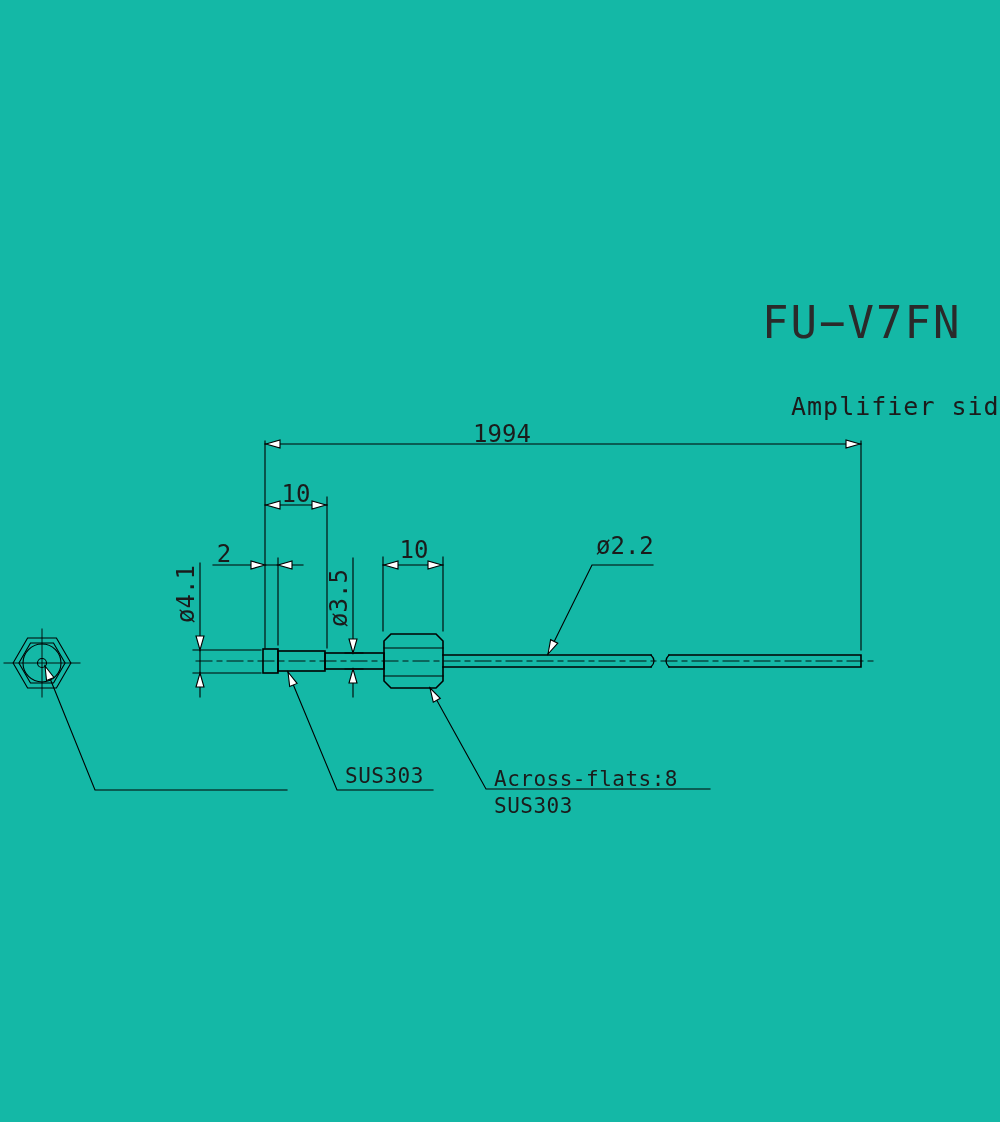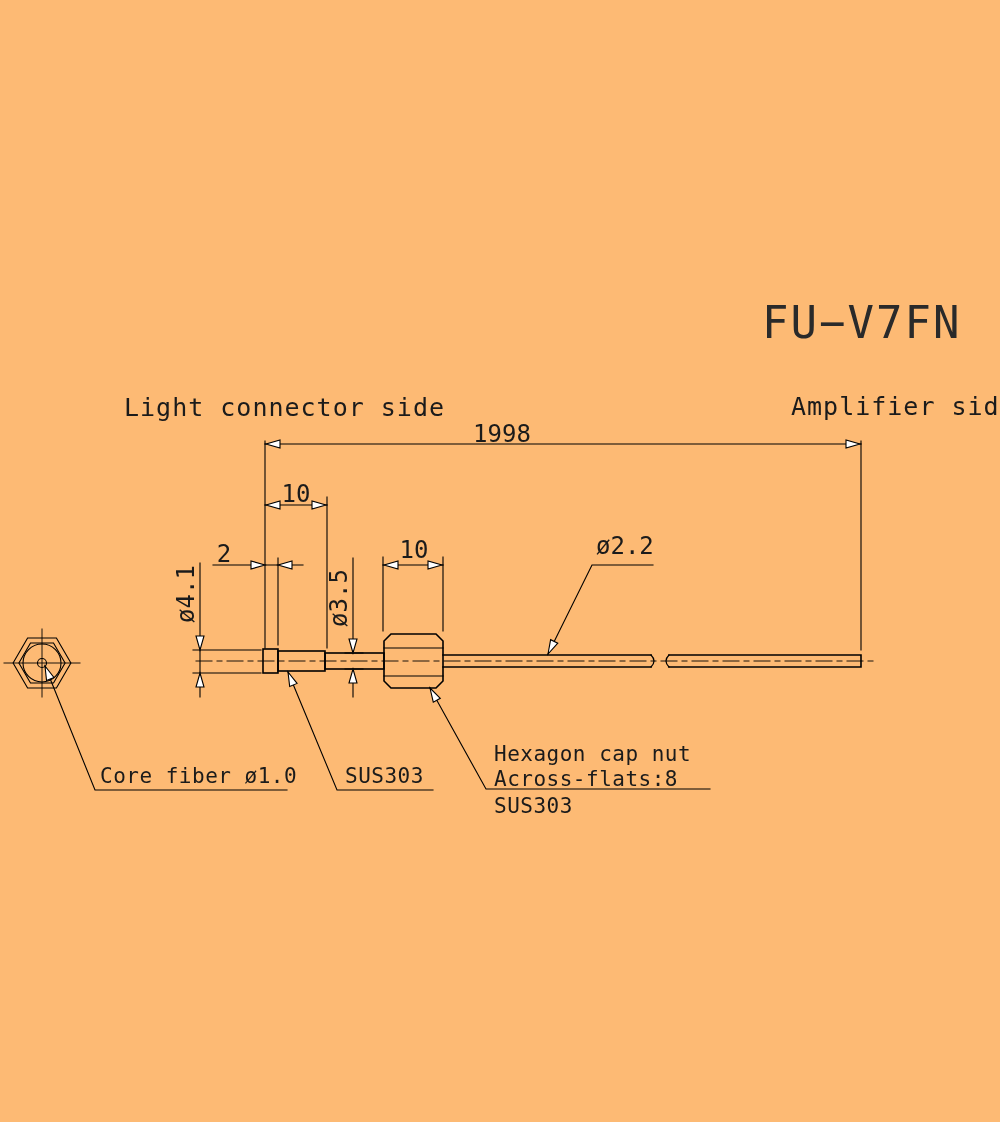--- a/index.html
+++ b/index.html
@@ -1,19 +1,19 @@
 <!DOCTYPE html>
 <html><head>
 <meta charset="utf-8">
 <style>
   html,body{margin:0;padding:0;background:#ffffff;}
   #canvas{
     position:relative;
     width:1000px;height:1122px;
-    background:#fdba74;
+    background:#14b8a6;
     font-family:"DejaVu Sans Mono", monospace;
     color:#1b1b1b;
     overflow:hidden;
   }
   #drawing-svg{position:absolute;left:0;top:0;}
   .txt{position:absolute;white-space:pre;color:#1b1b1b;}
   .title{font-size:44px;letter-spacing:2px;color:#2a2a2a;}
   .side-label{font-size:25px;letter-spacing:1px;}
   .dim{font-size:24px;letter-spacing:0px;}
   .dim-c{transform:translateX(-50%);}
@@ -155,41 +155,38 @@
         <g transform="translate(430,688) rotate(61)">
             <path d="M0,0 L14,-4 L14,4 Z" fill="#fff"></path>
           </g>
       </g>
 
     </g>
   </svg>
 
   <div class="txt title" style="left:762px;top:297px;">FU−V7FN</div>
 
-  <div class="txt side-label" style="left:124px;top:393px;">Light connector side</div>
 
   <div class="txt side-label" style="left:791px;top:392px;">Amplifier side</div>
 
-  <div class="txt dim dim-c" style="left:502px;top:420px;">1998</div>
+  <div class="txt dim dim-c" style="left:502px;top:420px;">1994</div>
 
   <div class="txt dim dim-c" style="left:296px;top:480px;">10</div>
 
   <div class="txt dim dim-c" style="left:224px;top:540px;">2</div>
 
   <div class="txt dim dim-c" style="left:414px;top:536px;">10</div>
 
   <div class="txt dim dim-rot" style="left:186px;top:594px;">ø4.1</div>
 
   <div class="txt dim dim-rot" style="left:339px;top:598px;">ø3.5</div>
 
   <div class="txt dim" style="left:596px;top:532px;">ø2.2</div>
 
-  <div class="txt callout" style="left:100px;top:764px;">Core fiber ø1.0</div>
 
   <div class="txt callout" style="left:345px;top:764px;">SUS303</div>
 
-  <div class="txt callout" style="left:494px;top:742px;">Hexagon cap nut</div>
 
   <div class="txt callout" style="left:494px;top:767px;text-align:right;">Across-flats:8</div>
 
   <div class="txt callout" style="left:494px;top:794px;">SUS303</div>
 
 </div>
 
 </body></html>

